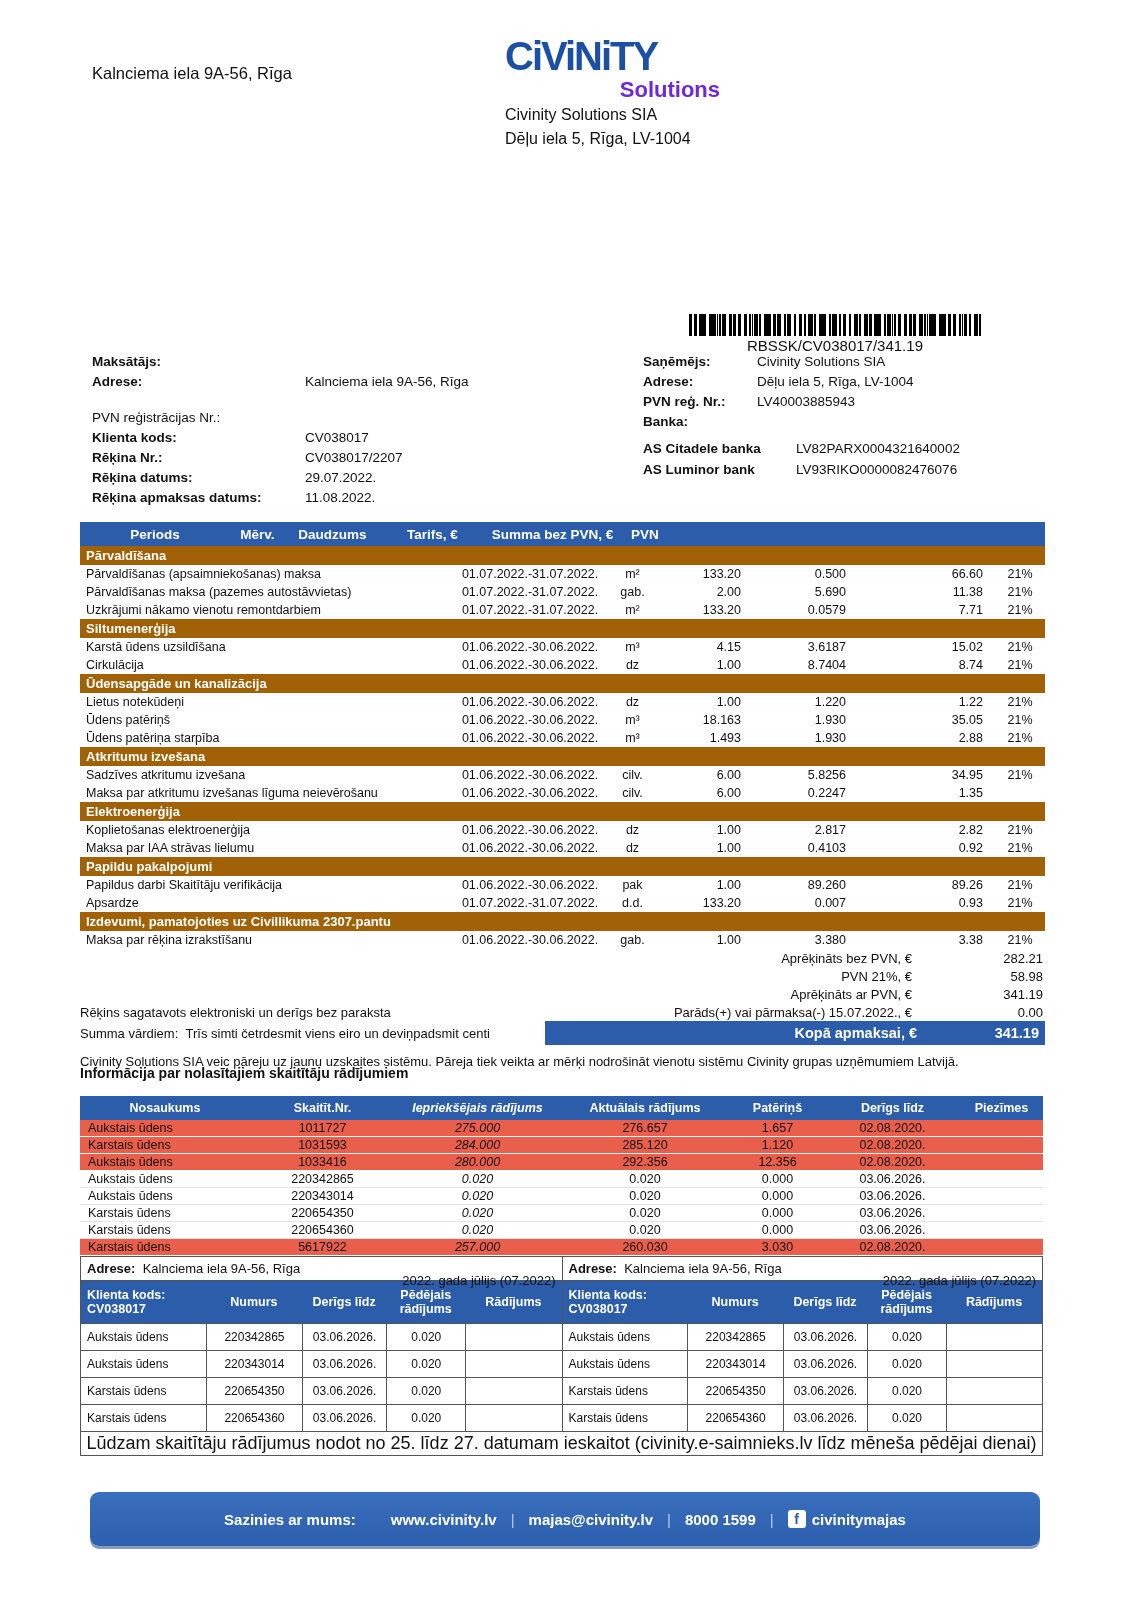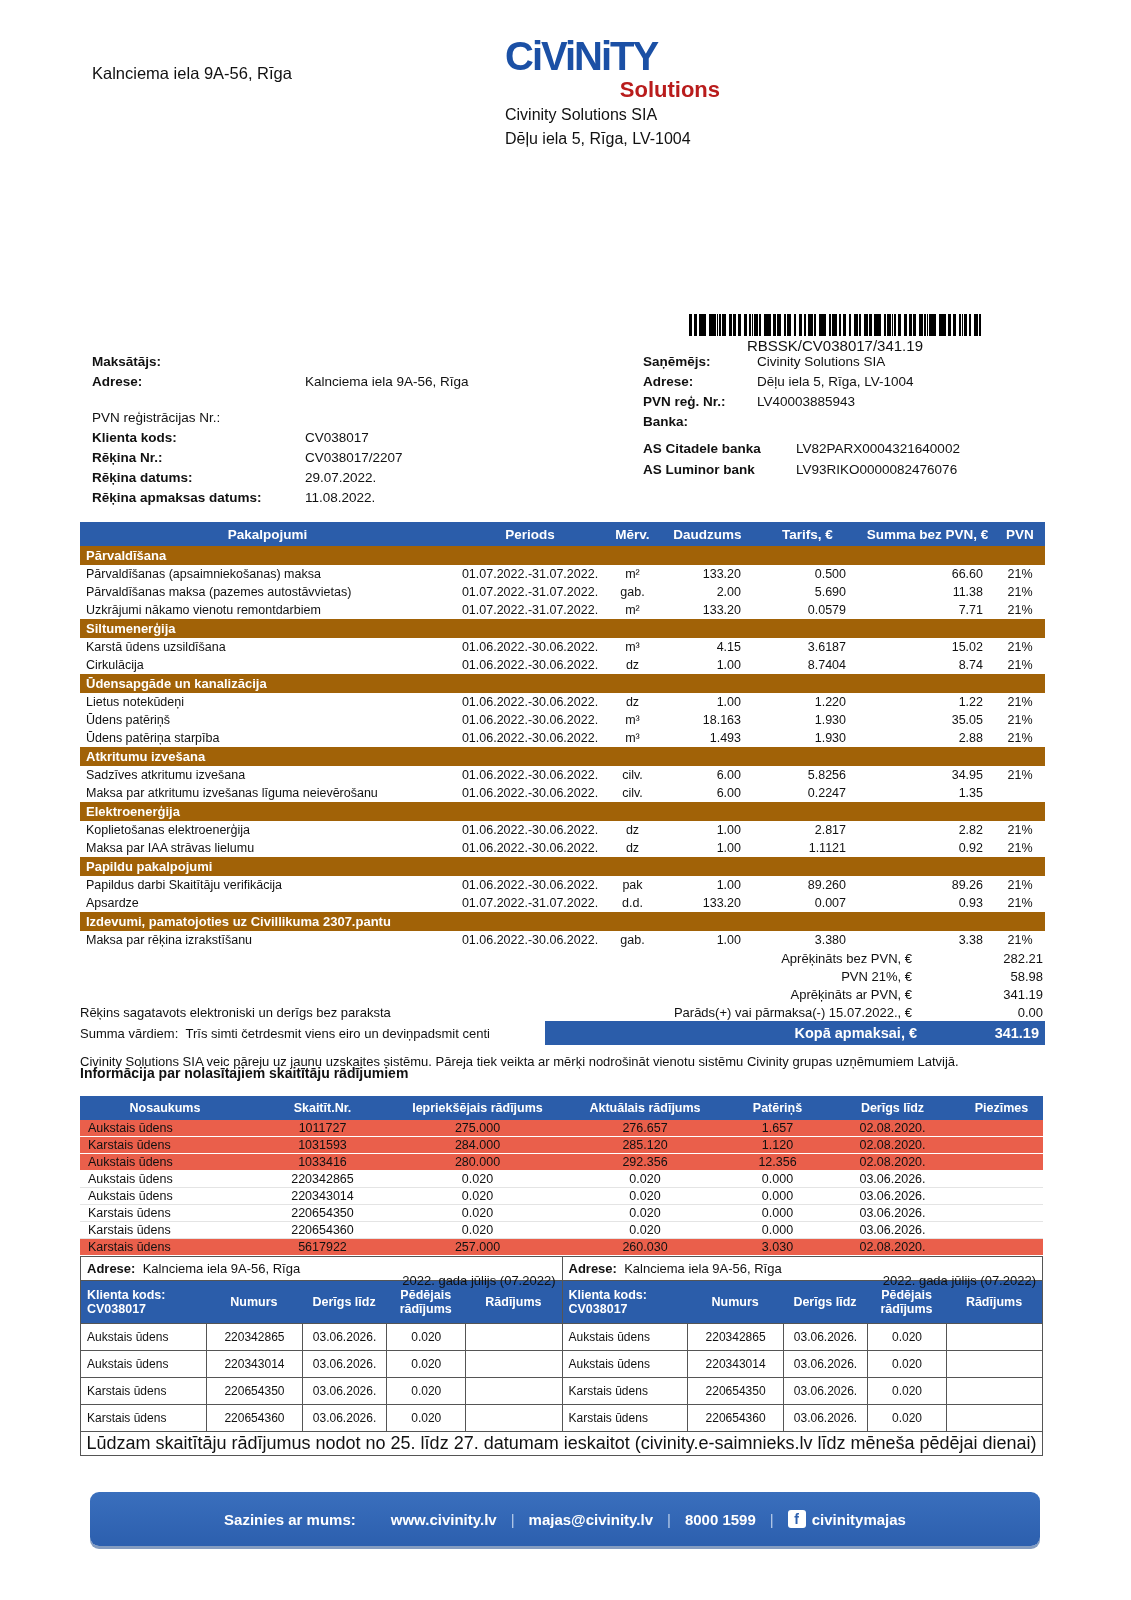--- a/index.html
+++ b/index.html
@@ -9,21 +9,21 @@
     font-family:"Liberation Sans","DejaVu Sans",sans-serif;
     color:#111; overflow:hidden;
   }
   .b { font-weight:bold; }
   .cell { display:flex; align-items:center; overflow:hidden; white-space:nowrap; }
 
   
   .top-address { position:absolute; left:92px; top:64px; font-size:16.5px; }
   .logo-block { position:absolute; left:505px; top:34px; width:215px; }
   .logo-main { font-size:40px; font-weight:800; letter-spacing:-2px; color:#1b50a5; line-height:44px; }
-  .logo-sub { text-align:right; font-size:22px; font-weight:bold; color:#b91c1c; line-height:24px; }
+  .logo-sub { text-align:right; font-size:22px; font-weight:bold; color:#6d28d9; line-height:24px; }
   .company-name, .company-address { font-size:16px; line-height:22px; margin-top:2px; white-space:nowrap; }
 
   
   .barcode-block { position:absolute; left:689px; top:314px; width:300px; }
   .barcode {
     height:22px; width:292px; background-color:#fff;
     background-image:
       repeating-linear-gradient(90deg,#000 0 2px,rgba(0,0,0,0) 2px 5px),
       repeating-linear-gradient(90deg,#000 0 1px,rgba(0,0,0,0) 1px 7px),
       repeating-linear-gradient(90deg,#000 0 3px,rgba(0,0,0,0) 3px 11px);
@@ -67,21 +67,21 @@
 
   
   .meters { position:absolute; left:80px; top:1065px; width:963px; }
   .mt-title { font-size:14px; font-weight:bold; height:18px; }
   .mt-head { display:flex; background:#2b5daa; color:#fff; font-weight:bold; font-size:12.5px; height:24px; margin-top:13px; }
   .mt-head .cell { justify-content:center; }
   .mt-row { display:flex; height:17px; font-size:12.5px; border-bottom:1px solid #e4e4e4; }
   .mt-row.hl { background:#ea5f4b; border-bottom:1.5px solid #fff; }
   .m1 { width:170px; padding-left:8px; justify-content:flex-start; }
   .m2 { width:145px; justify-content:center; }
-  .m3 { width:165px; justify-content:center; }
+  .m3 { width:165px; justify-content:center;font-style:italic; }
   .m4 { width:170px; justify-content:center; }
   .m5 { width:95px; justify-content:center; }
   .m6 { width:135px; justify-content:center; }
   .m7 { width:83px; }
   .mt-head .m1 { padding:0; justify-content:center; }
 
   
   .panels-wrap { border:1px solid #555; }
   .panels { display:flex; }
   .panel { width:50%; }
@@ -166,21 +166,20 @@
   <div class="banks">
     <span class="b">AS Citadele banka</span>
     <span>LV82PARX0004321640002</span>
     <span class="b">AS Luminor bank</span>
     <span>LV93RIKO0000082476076</span>
   </div>
 </div>
 
 <div class="main-table">
   <div class="sv-head">
-    <div class="cell c1">Pakalpojumi</div>
     <div class="cell c2">Periods</div>
     <div class="cell c3">Mērv.</div>
     <div class="cell c4">Daudzums</div>
     <div class="cell c5">Tarifs, €</div>
     <div class="cell c6">Summa bez PVN, €</div>
     <div class="cell c7">PVN</div>
   </div>
   <div id="sv-body">
       <div class="band">Pārvaldīšana</div>
       <div class="sv-row">
@@ -284,21 +283,21 @@
         <div class="cell c4">1.00</div>
         <div class="cell c5">2.817</div>
         <div class="cell c6">2.82</div>
         <div class="cell c7">21%</div>
       </div>
       <div class="sv-row">
         <div class="cell c1">Maksa par IAA strāvas lielumu</div>
         <div class="cell c2">01.06.2022.-30.06.2022.</div>
         <div class="cell c3">dz</div>
         <div class="cell c4">1.00</div>
-        <div class="cell c5">1.1121</div>
+        <div class="cell c5">0.4103</div>
         <div class="cell c6">0.92</div>
         <div class="cell c7">21%</div>
       </div>
       <div class="band">Papildu pakalpojumi</div>
       <div class="sv-row">
         <div class="cell c1">Papildus darbi Skaitītāju verifikācija</div>
         <div class="cell c2">01.06.2022.-30.06.2022.</div>
         <div class="cell c3">pak</div>
         <div class="cell c4">1.00</div>
         <div class="cell c5">89.260</div>

